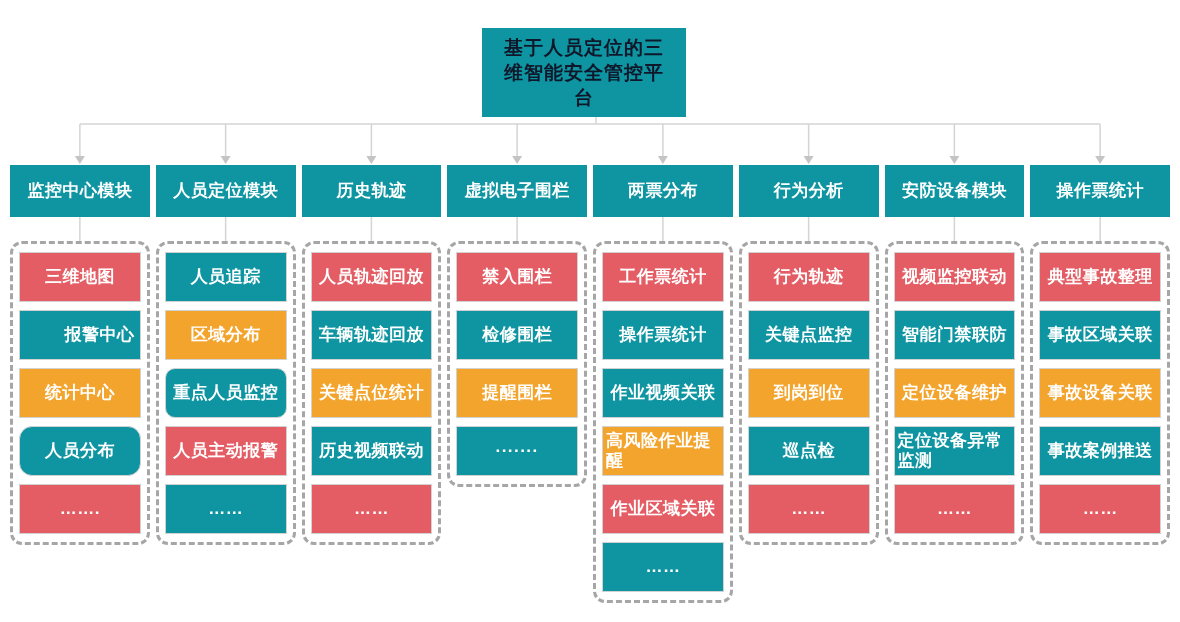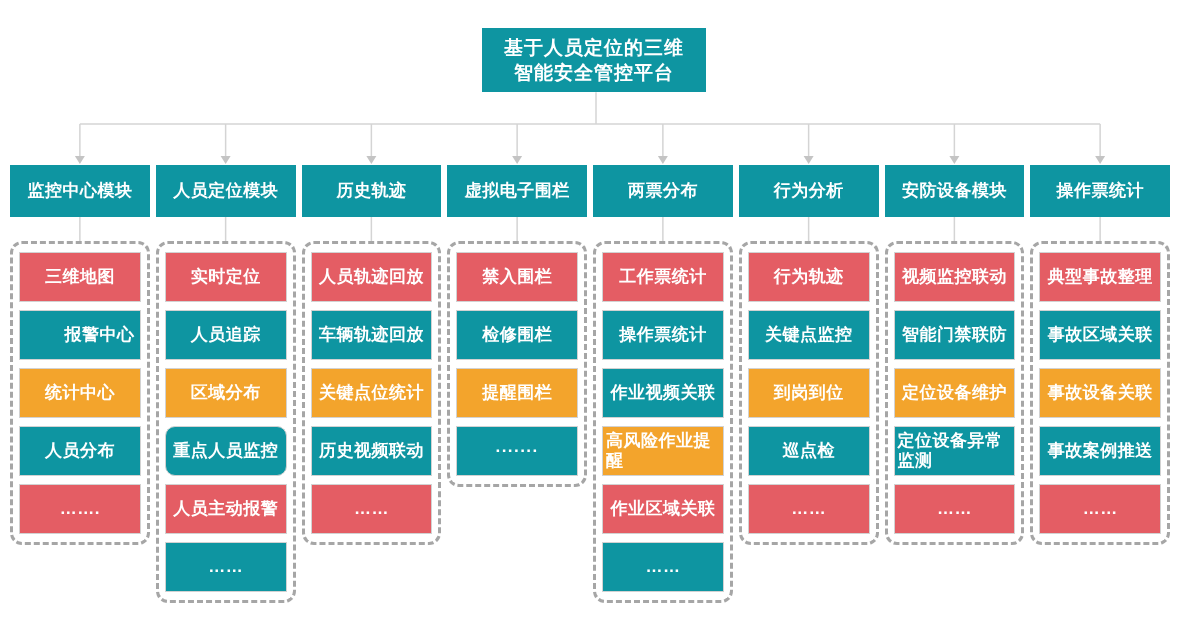--- a/index.html
+++ b/index.html
@@ -2,22 +2,22 @@
 <html><head>
 <meta charset="utf-8">
 <style>
   html,body{margin:0;padding:0;background:#ffffff;}
   .stage{
     position:relative;width:1180px;height:622px;overflow:hidden;background:#ffffff;
     font-family:"Liberation Sans","DejaVu Sans",sans-serif;
   }
   #connectors{position:absolute;left:0;top:0;z-index:0;pointer-events:none;}
   .title-box{
-    position:absolute;left:482px;top:28px;width:224px;box-sizing:border-box;
-    padding:7px 19px;text-align:center;color:#ffffff;font-weight:bold;
+    position:absolute;left:482px;top:28px;width:204px;box-sizing:border-box;
+    padding:7px 19px;text-align:center;color:#0f172a;font-weight:bold;
     font-size:19px;line-height:1.32;letter-spacing:1px;z-index:2;
   }
   .columns{
     position:absolute;left:10px;right:10px;top:165px;display:flex;gap:6px;
     align-items:flex-start;z-index:1;
   }
   .col{flex:1 1 0;min-width:0;display:flex;flex-direction:column;}
   .col-header{
     height:52px;display:flex;align-items:center;justify-content:center;
     text-align:center;color:#fff;font-weight:bold;font-size:17px;
@@ -69,28 +69,27 @@
 
   <div class="title-box" style="background: rgb(14, 149, 161);">基于人员定位的三维智能安全管控平台</div>
 
   <div class="columns" id="columns">
       <div class="col">
         <div class="col-header" style="background: rgb(14, 149, 161);">监控中心模块</div>
         <div class="col-body" style="border-color: rgb(166, 166, 166);">
           <div class="item" style="background: rgb(228, 93, 100);">三维地图</div>
           <div class="item" style="background: rgb(14, 149, 161); padding-left: 42px;">报警中心</div>
           <div class="item" style="background: rgb(243, 164, 44);">统计中心</div>
-          <div class="item" style="background: rgb(14, 149, 161);">人员分布</div>
+          <div class="item" style="background: rgb(14, 149, 161); border-radius: 13px;">人员分布</div>
           <div class="item" style="background: rgb(228, 93, 100);">…….</div>
         </div>
       </div>
       <div class="col">
         <div class="col-header" style="background: rgb(14, 149, 161);">人员定位模块</div>
         <div class="col-body" style="border-color: rgb(166, 166, 166);">
-          <div class="item" style="background: rgb(228, 93, 100);">实时定位</div>
           <div class="item" style="background: rgb(14, 149, 161);">人员追踪</div>
           <div class="item" style="background: rgb(243, 164, 44);">区域分布</div>
           <div class="item" style="background: rgb(14, 149, 161); border-radius: 10px;">重点人员监控</div>
           <div class="item" style="background: rgb(228, 93, 100);">人员主动报警</div>
           <div class="item" style="background: rgb(14, 149, 161);">……</div>
         </div>
       </div>
       <div class="col">
         <div class="col-header" style="background: rgb(14, 149, 161);">历史轨迹</div>
         <div class="col-body" style="border-color: rgb(166, 166, 166);">

